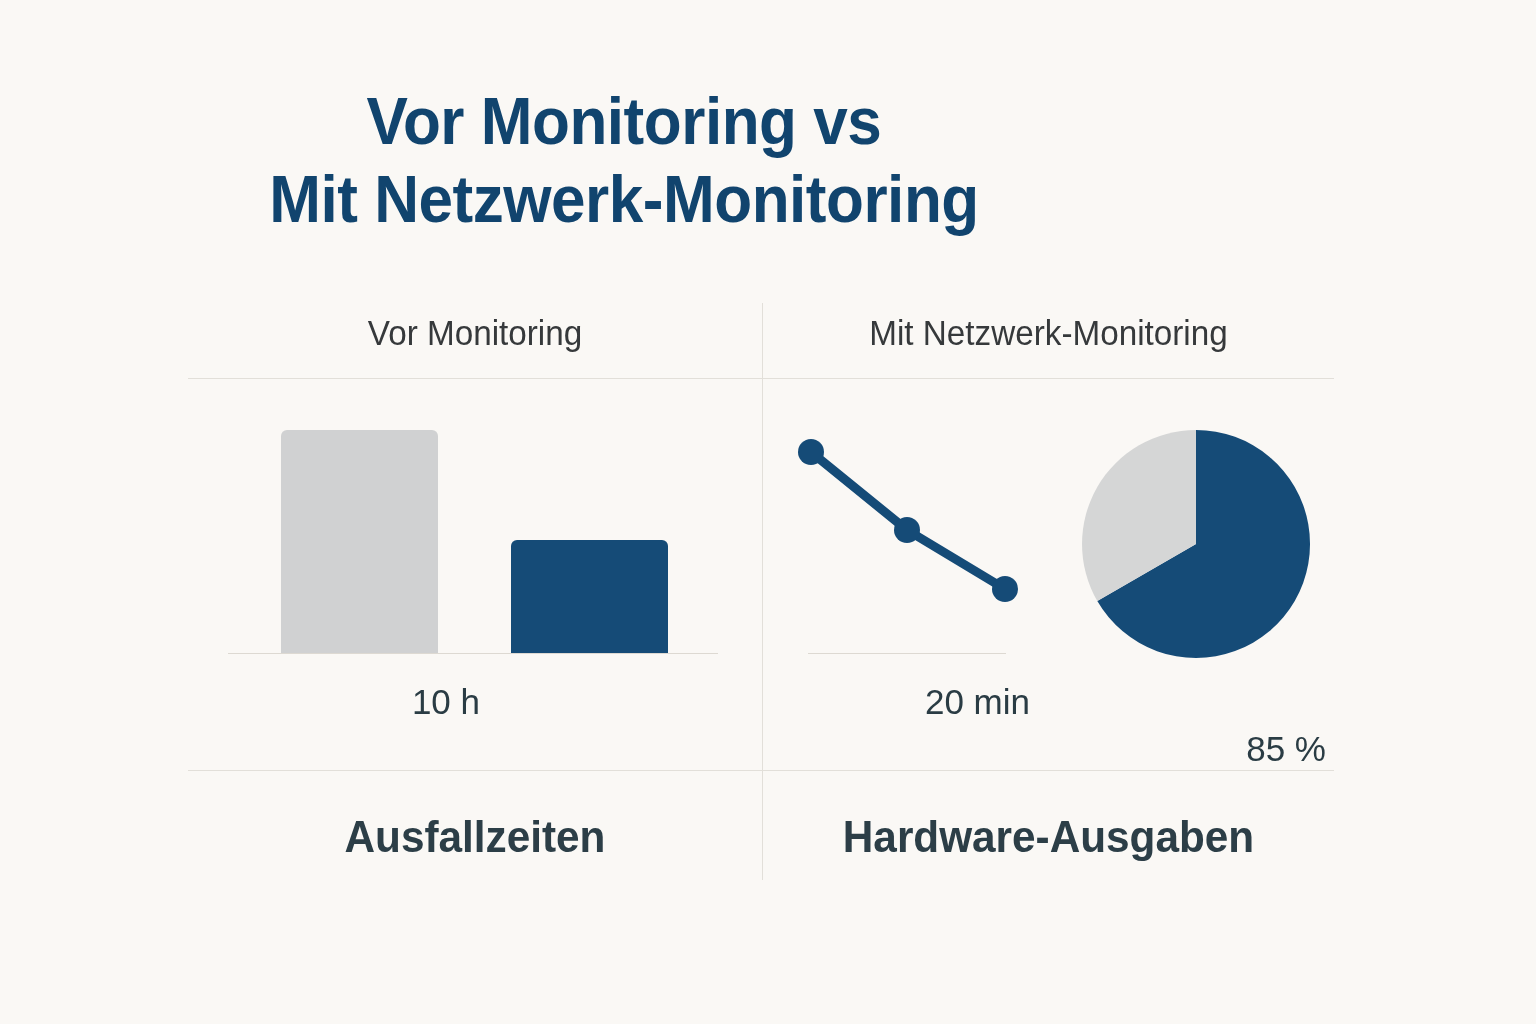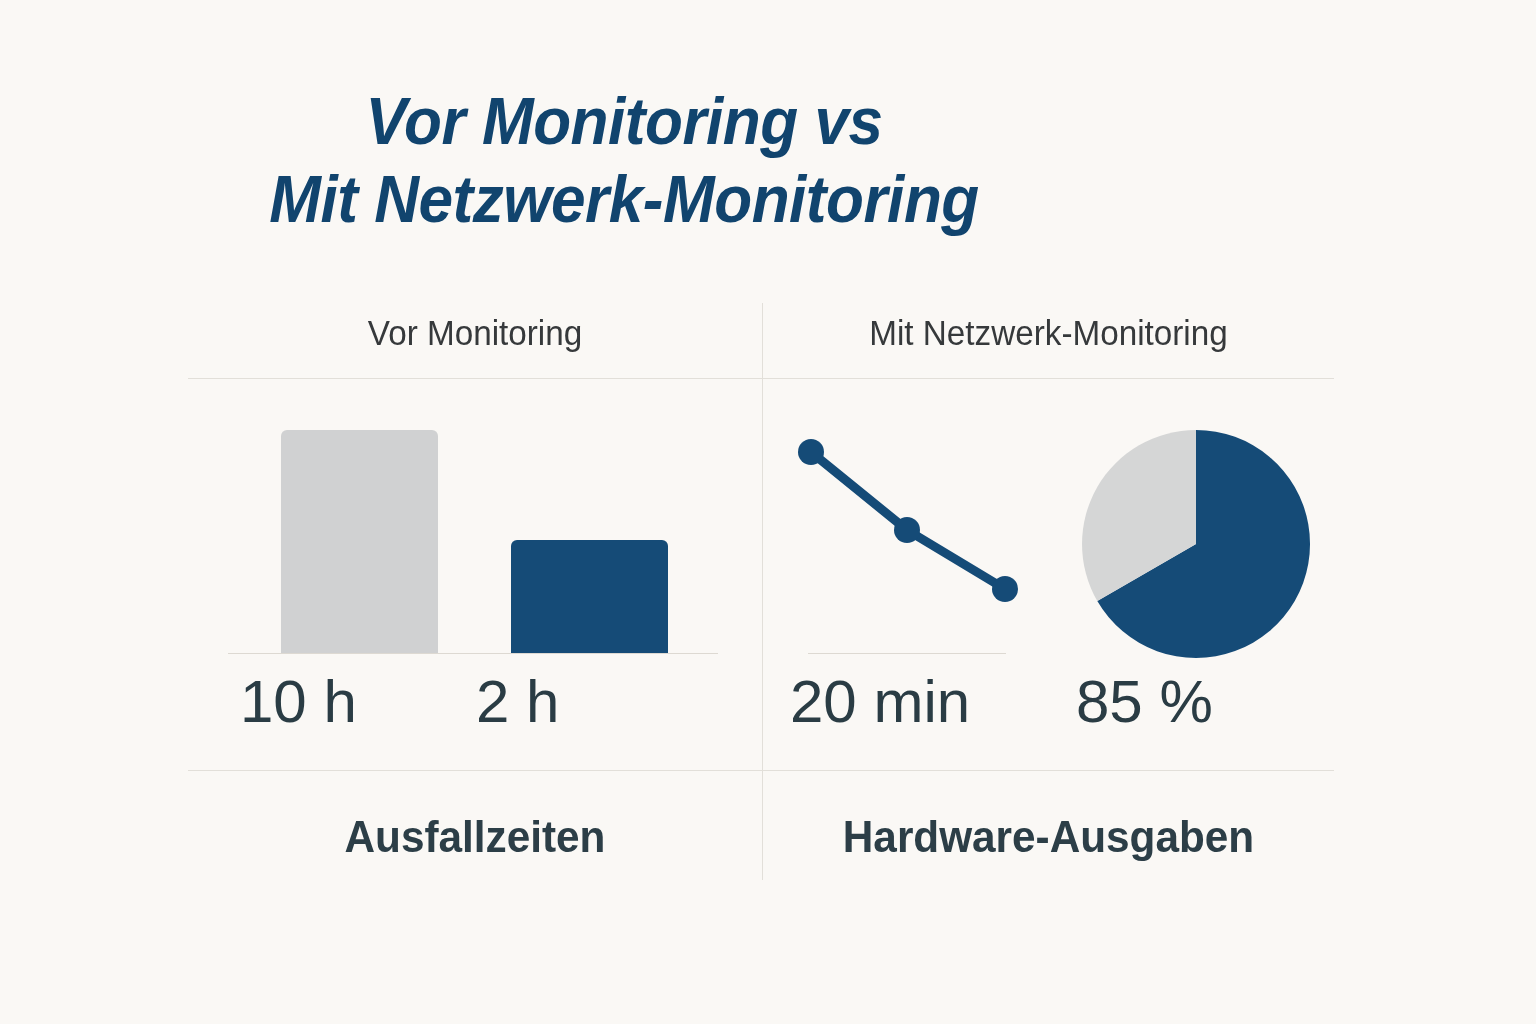--- a/index.html
+++ b/index.html
@@ -21,21 +21,20 @@
     background: #faf8f5;
   }
 
   
   .title-block {
     position: absolute;
     left: 0;
     top: 82px;
     width: 1248px;
     text-align: center;
-    font-style: italic;
   }
   .title-line {
     display: block;
     color: #11446e;
     font-family: "Liberation Sans", sans-serif;
     font-weight: bold;
     font-size: 66px;
     line-height: 78px;
     letter-spacing: -0.5px;
     transform: scaleX(0.94);
@@ -109,30 +108,30 @@
     width: 571px;
     text-align: center;
     transform-origin: center center;
   }
 
   
   .value-label {
     position: absolute;
     top: 672px;
     color: #2a3c44;
-    font-size: 60px;
+    font-size: 35px;
     line-height: 60px;
     font-weight: normal;
-    text-align: left;
+    text-align: right;
     white-space: nowrap;
   }
   .vl-a { left: 240px; width: 240px; }
   .vl-b { left: 476px; width: 240px; }
   .vl-c { left: 790px; width: 240px; }
-  .vl-d { left: 1076px; width: 250px; }
+  .vl-d { left: 1076px; width: 250px; margin-top: 47px; }
 
   
   .baseline {
     position: absolute;
     height: 1px;
     background: #ddd9d2;
   }
   .baseline.bars { left: 228px; top: 653px; width: 490px; }
   .baseline.line { left: 808px; top: 653px; width: 198px; }
 
@@ -201,20 +200,19 @@
   <div class="baseline line"></div>
 
   <svg class="svg-pie" viewBox="0 0 232 232">
 
     <path d="M 116 116 L 116 2 A 114 114 0 1 1 17.3 173 Z" fill="#154b77"></path>
 
     <path d="M 116 116 L 17.3 173 A 114 114 0 0 1 116 2 Z" fill="#d5d6d6"></path>
   </svg>
 
   <div class="value-label vl-a">10 h</div>
-  <div class="value-label vl-b">2 h</div>
   <div class="value-label vl-c">20 min</div>
   <div class="value-label vl-d">85 %</div>
 
   <div class="cat-label left">Ausfallzeiten</div>
   <div class="cat-label right">Hardware-Ausgaben</div>
 
 </div>
 
 </body></html>

